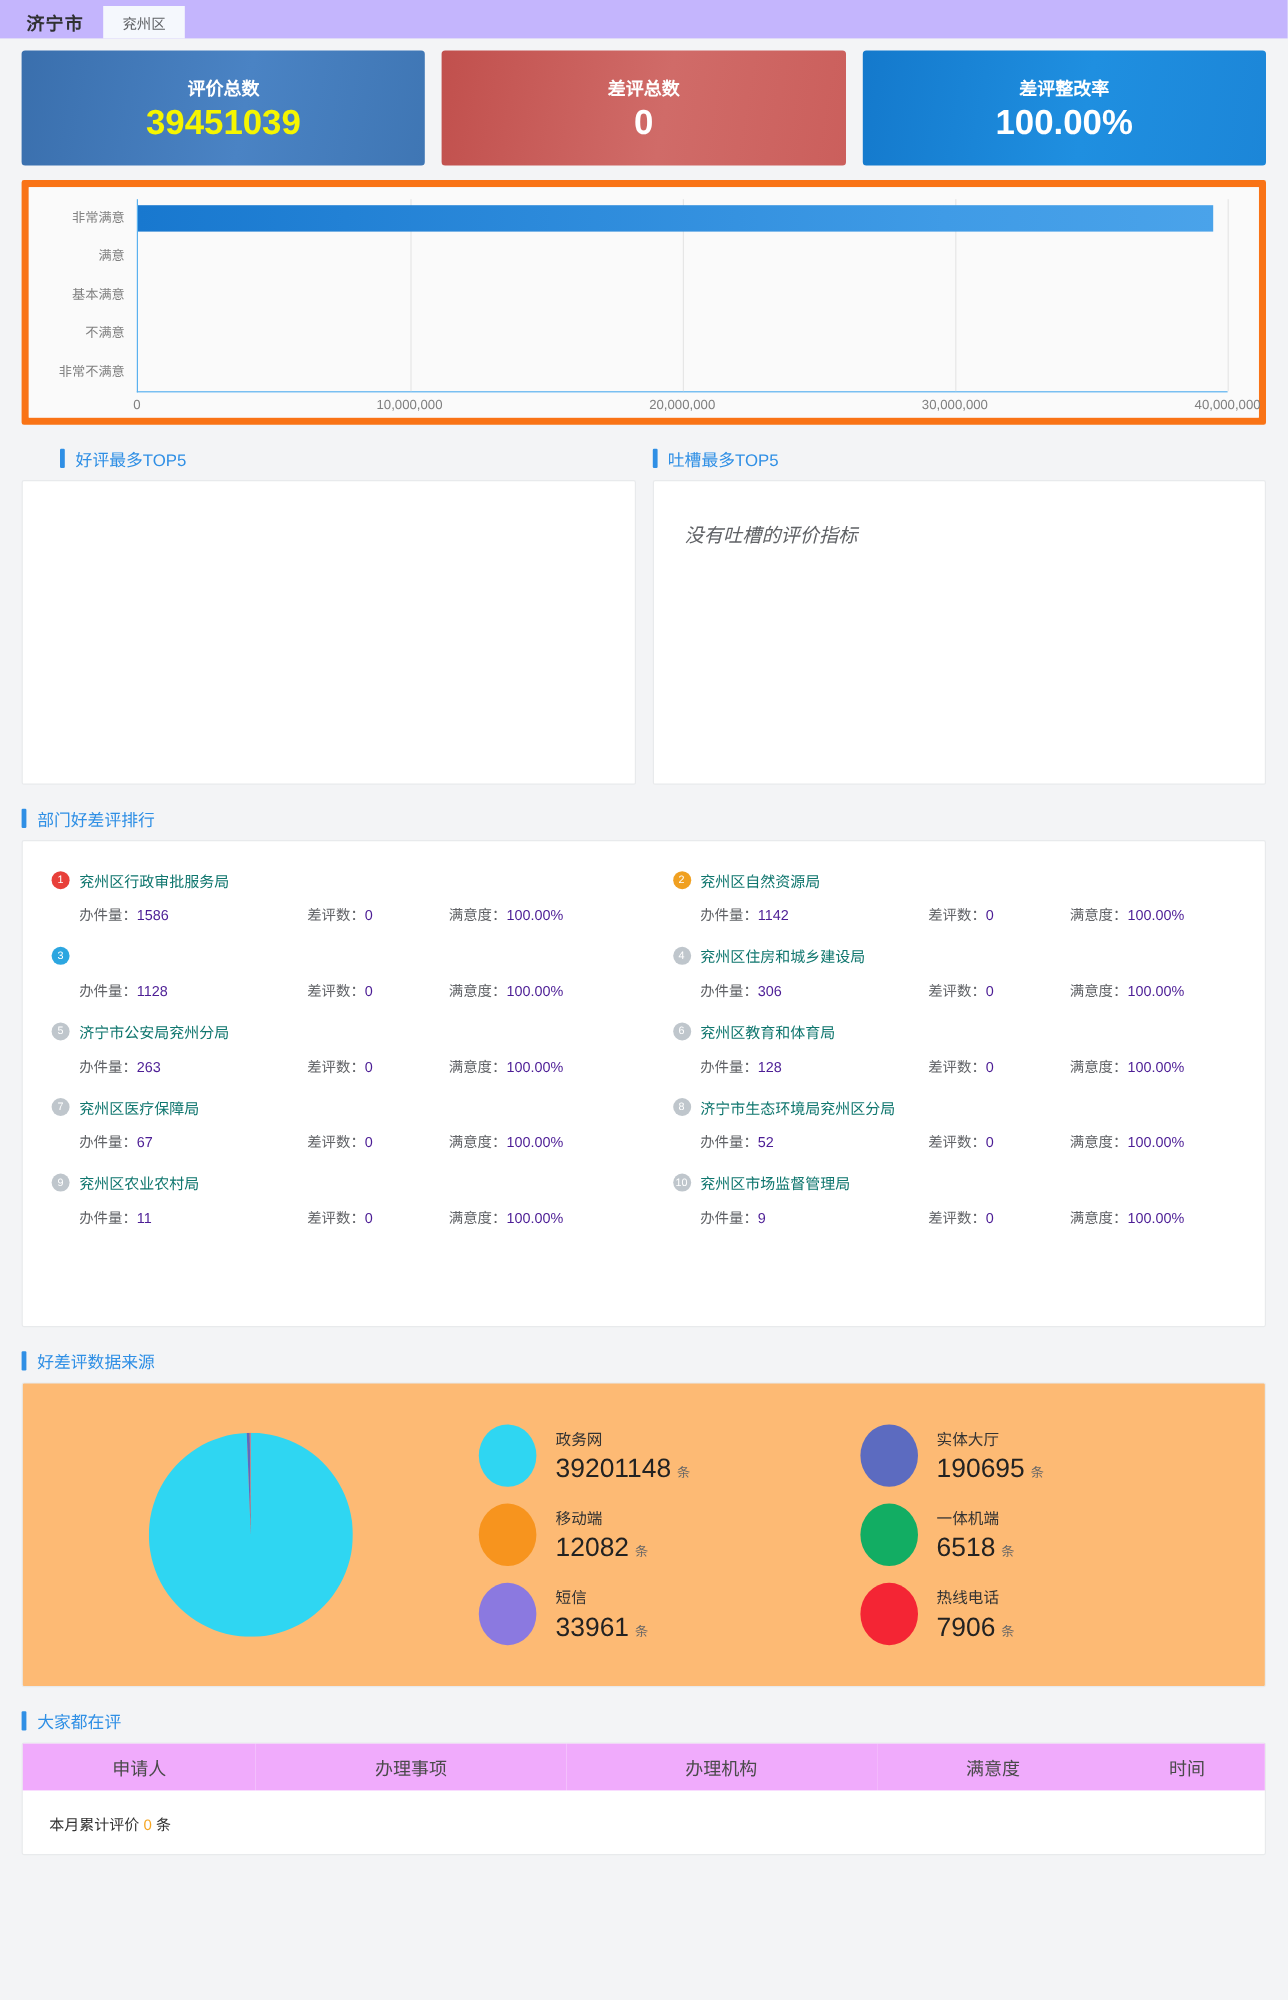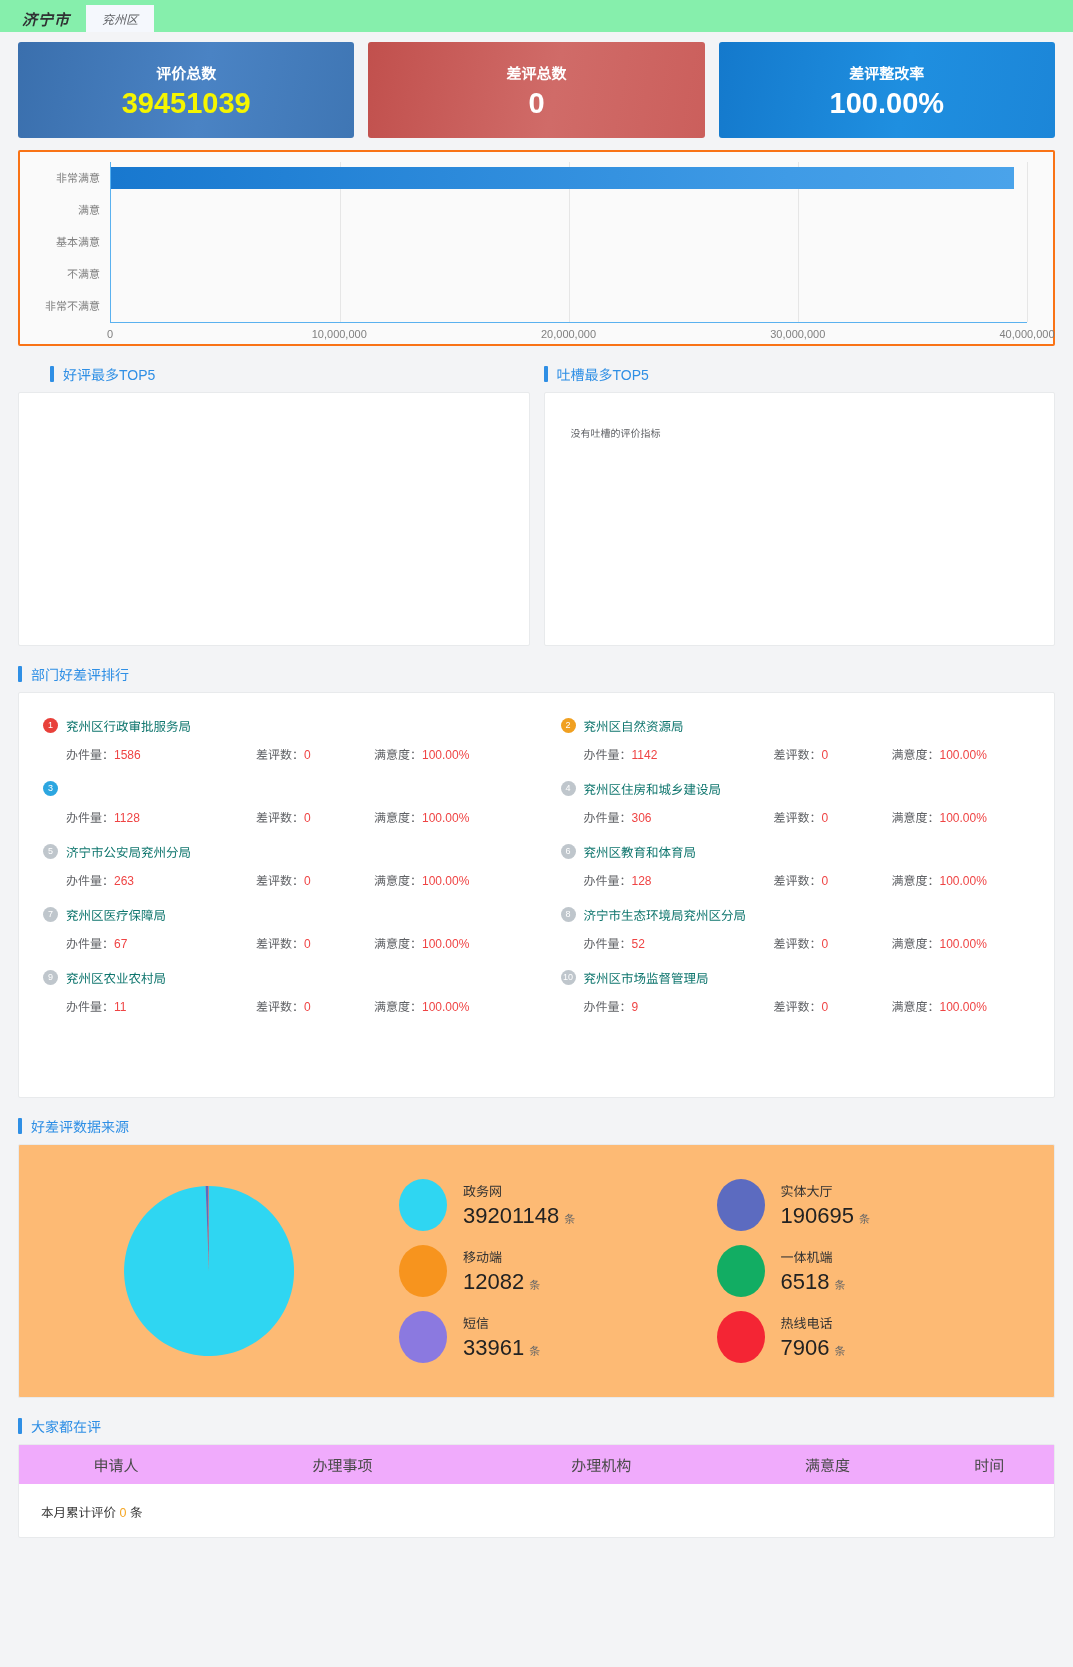--- a/index.html
+++ b/index.html
@@ -6,37 +6,37 @@
   body{
     width:1073px;
     background:#f3f4f6;
     font-family:"Liberation Sans","DejaVu Sans",sans-serif;
     color:#333;
     -webkit-font-smoothing:antialiased;
   }
   .page{width:1073px;min-height:1667px;background:#f3f4f6;position:relative;}
 
   
-  .crumbbar{height:28px;display:flex;align-items:center;padding:4px 0 0 22px;background:#86efac;font-style:italic;}
+  .crumbbar{height:28px;display:flex;align-items:center;padding:4px 0 0 22px;background:#c4b5fd;}
   .crumb-city{font-size:15px;font-weight:bold;color:#303133;letter-spacing:1px;}
   .crumb-dist{font-size:12px;color:#606266;background:#f5f8fd;padding:5px 16px;margin-left:16px;}
 
   
   .cards{display:flex;gap:14px;padding:10px 18px 0 18px;}
   .card{flex:1;height:96px;border-radius:3px;display:flex;flex-direction:column;align-items:center;justify-content:center;}
   .card-title{font-size:15px;color:#ffffff;font-weight:bold;margin-bottom:6px;}
   .card-value{font-size:29px;font-weight:bold;line-height:1;}
   .card-blue{background:linear-gradient(100deg,#3a6fad 0%,#4a83c4 55%,#3f76b4 100%);}
   .card-red{background:linear-gradient(100deg,#c1504d 0%,#d06b68 55%,#cb5f5c 100%);}
   .card-bright{background:linear-gradient(100deg,#1479cc 0%,#1f8fe0 55%,#1c86d8 100%);}
   .v-yellow{color:#f5f500;}
   .v-white{color:#ffffff;}
 
   
-  .panel{background:#fafafa;border:2px solid #f97316;border-radius:2px;margin:12px 18px 0 18px;}
+  .panel{background:#fafafa;border:6px solid #f97316;border-radius:2px;margin:12px 18px 0 18px;}
 
   
   .chartbox{height:192px;position:relative;background:#fafafa;}
   .cat-labels{position:absolute;left:0;top:10px;width:88px;}
   .cat-label{height:32px;line-height:32px;text-align:right;padding-right:8px;font-size:11px;color:#808080;}
   .plot{position:absolute;left:90px;top:10px;right:26px;height:160px;border-left:1px solid #5ab1ef;border-bottom:1px solid #5ab1ef;}
   .vgrid{position:absolute;top:0;bottom:0;width:1px;background:#e6e6e6;}
   .bar{position:absolute;height:22px;background:linear-gradient(90deg,#1878cf 0%,#3f9be6 75%,#4aa3ea 100%);}
   .xticks{position:absolute;left:90px;right:26px;top:176px;height:16px;}
   .xtick{position:absolute;font-size:11px;color:#808080;transform:translateX(-50%);white-space:nowrap;}
@@ -45,38 +45,38 @@
   .sec-head{display:flex;align-items:center;margin:18px 0 8px 18px;}
   .sec-bar{width:4px;height:16px;background:#2f8fe5;margin-right:9px;border-radius:1px;}
   .sec-title{font-size:14px;color:#2f8fe5;}
 
   .two-col{display:flex;gap:0;}
   .two-col .col{flex:1;}
   .two-col .col:first-child{margin-right:7px;}
   .two-col .col:last-child{margin-left:7px;}
 
   .top5-box{background:#fff;border:1px solid #e8eaec;border-radius:2px;height:252px;margin:0 0 0 0;position:relative;}
-  .empty-msg{font-size:10px;color:#606266;padding:32px 0 0 26px;}
+  .empty-msg{font-size:16px;color:#606266;padding:32px 0 0 26px;font-style:italic;}
 
   
   .rank-box{background:#fff;border:1px solid #e8eaec;border-radius:2px;margin:0 18px;padding:14px 0 30px 0;min-height:360px;}
   .rank-grid{display:flex;flex-wrap:wrap;}
   .rank-item{width:50%;box-sizing:border-box;padding:8px 0 8px 24px;}
   .rank-name-row{display:flex;align-items:center;height:20px;}
   .badge{width:15px;height:15px;border-radius:50%;color:#fff;font-size:9px;line-height:15px;text-align:center;margin-right:8px;flex:none;font-family:"Liberation Sans",sans-serif;}
   .badge-1{background:#e8403a;}
   .badge-2{background:#f0a021;}
   .badge-3{background:#2ca6e0;}
   .badge-gray{background:#bfc6cc;}
   .dept-name{font-size:12.5px;color:#0f766e;}
   .rank-stats{display:flex;margin-top:10px;padding-left:23px;}
   .stat{font-size:12px;color:#606266;}
   .stat:nth-child(1){width:190px;}
   .stat:nth-child(2){width:118px;}
-  .stat .num{color:#ef4444;}
+  .stat .num{color:#4c1d95;}
 
   
   .source-box{background:#fdba74;border:1px solid #e8eaec;border-radius:2px;margin:0 18px;height:252px;display:flex;align-items:center;}
   .pie-wrap{width:380px;display:flex;justify-content:center;align-items:center;}
   .legend-wrap{flex:1;display:flex;flex-wrap:wrap;padding-right:20px;}
   .legend-item{width:50%;display:flex;align-items:center;margin:7px 0;box-sizing:border-box;}
   .legend-dot{width:48px;height:52px;border-radius:50%;flex:none;margin-right:16px;}
   .legend-text .lg-name{font-size:13px;color:#333;margin-bottom:3px;}
   .legend-text .lg-val{font-size:22px;color:#222;font-weight:500;}
   .legend-text .lg-unit{font-size:11px;color:#666;margin-left:5px;}

